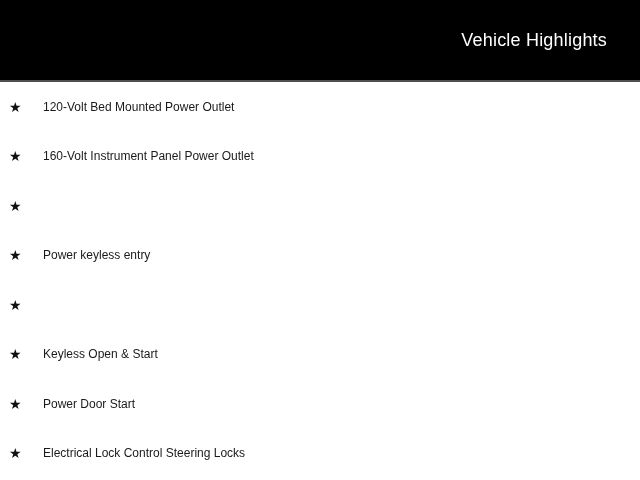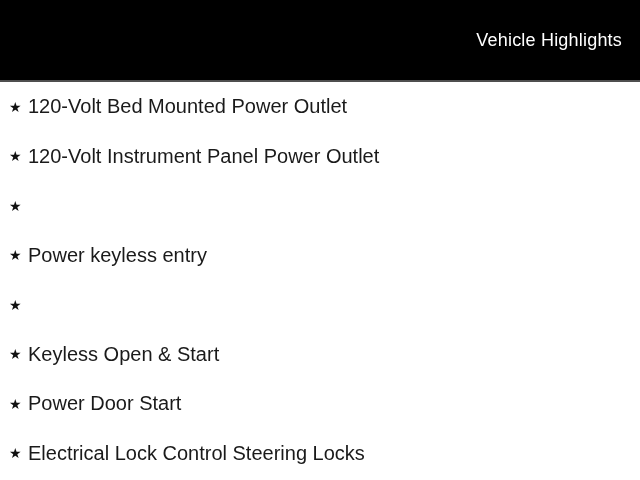--- a/index.html
+++ b/index.html
@@ -20,21 +20,21 @@
     display: flex;
     flex-direction: column;
   }
   .header {
     height: 82px;
     background: #000000;
     border-bottom: 2px solid #4f4f4f;
     display: flex;
     align-items: center;
     justify-content: flex-end;
-    padding-right: 18px;
+    padding-right: 33px;
     box-sizing: border-box;
     flex: 0 0 auto;
   }
   .header-title {
     color: #ffffff;
     font-size: 18px;
     font-weight: 400;
     letter-spacing: 0.2px;
     white-space: nowrap;
   }
@@ -51,43 +51,43 @@
     color: #1a1a1a;
   }
   .star {
     font-size: 14px;
     color: #111111;
     width: 14px;
     flex: 0 0 auto;
     line-height: 1;
   }
   .feature-text {
-    font-size: 20px;
+    font-size: 12px;
     color: #1a1a1a;
-    margin-left: 5px;
+    margin-left: 20px;
     white-space: nowrap;
   }
 </style>
 </head>
 <body>
 
 <div class="page">
 
   <div class="header">
     <span class="header-title">Vehicle Highlights</span>
   </div>
 
   <ul class="feature-list">
     <li class="feature-item">
       <span class="star">★</span>
       <span class="feature-text">120-Volt Bed Mounted Power Outlet</span>
     </li>
     <li class="feature-item">
       <span class="star">★</span>
-      <span class="feature-text">120-Volt Instrument Panel Power Outlet</span>
+      <span class="feature-text">160-Volt Instrument Panel Power Outlet</span>
     </li>
     <li class="feature-item">
       <span class="star">★</span>
     </li>
     <li class="feature-item">
       <span class="star">★</span>
       <span class="feature-text">Power keyless entry</span>
     </li>
     <li class="feature-item">
       <span class="star">★</span>

